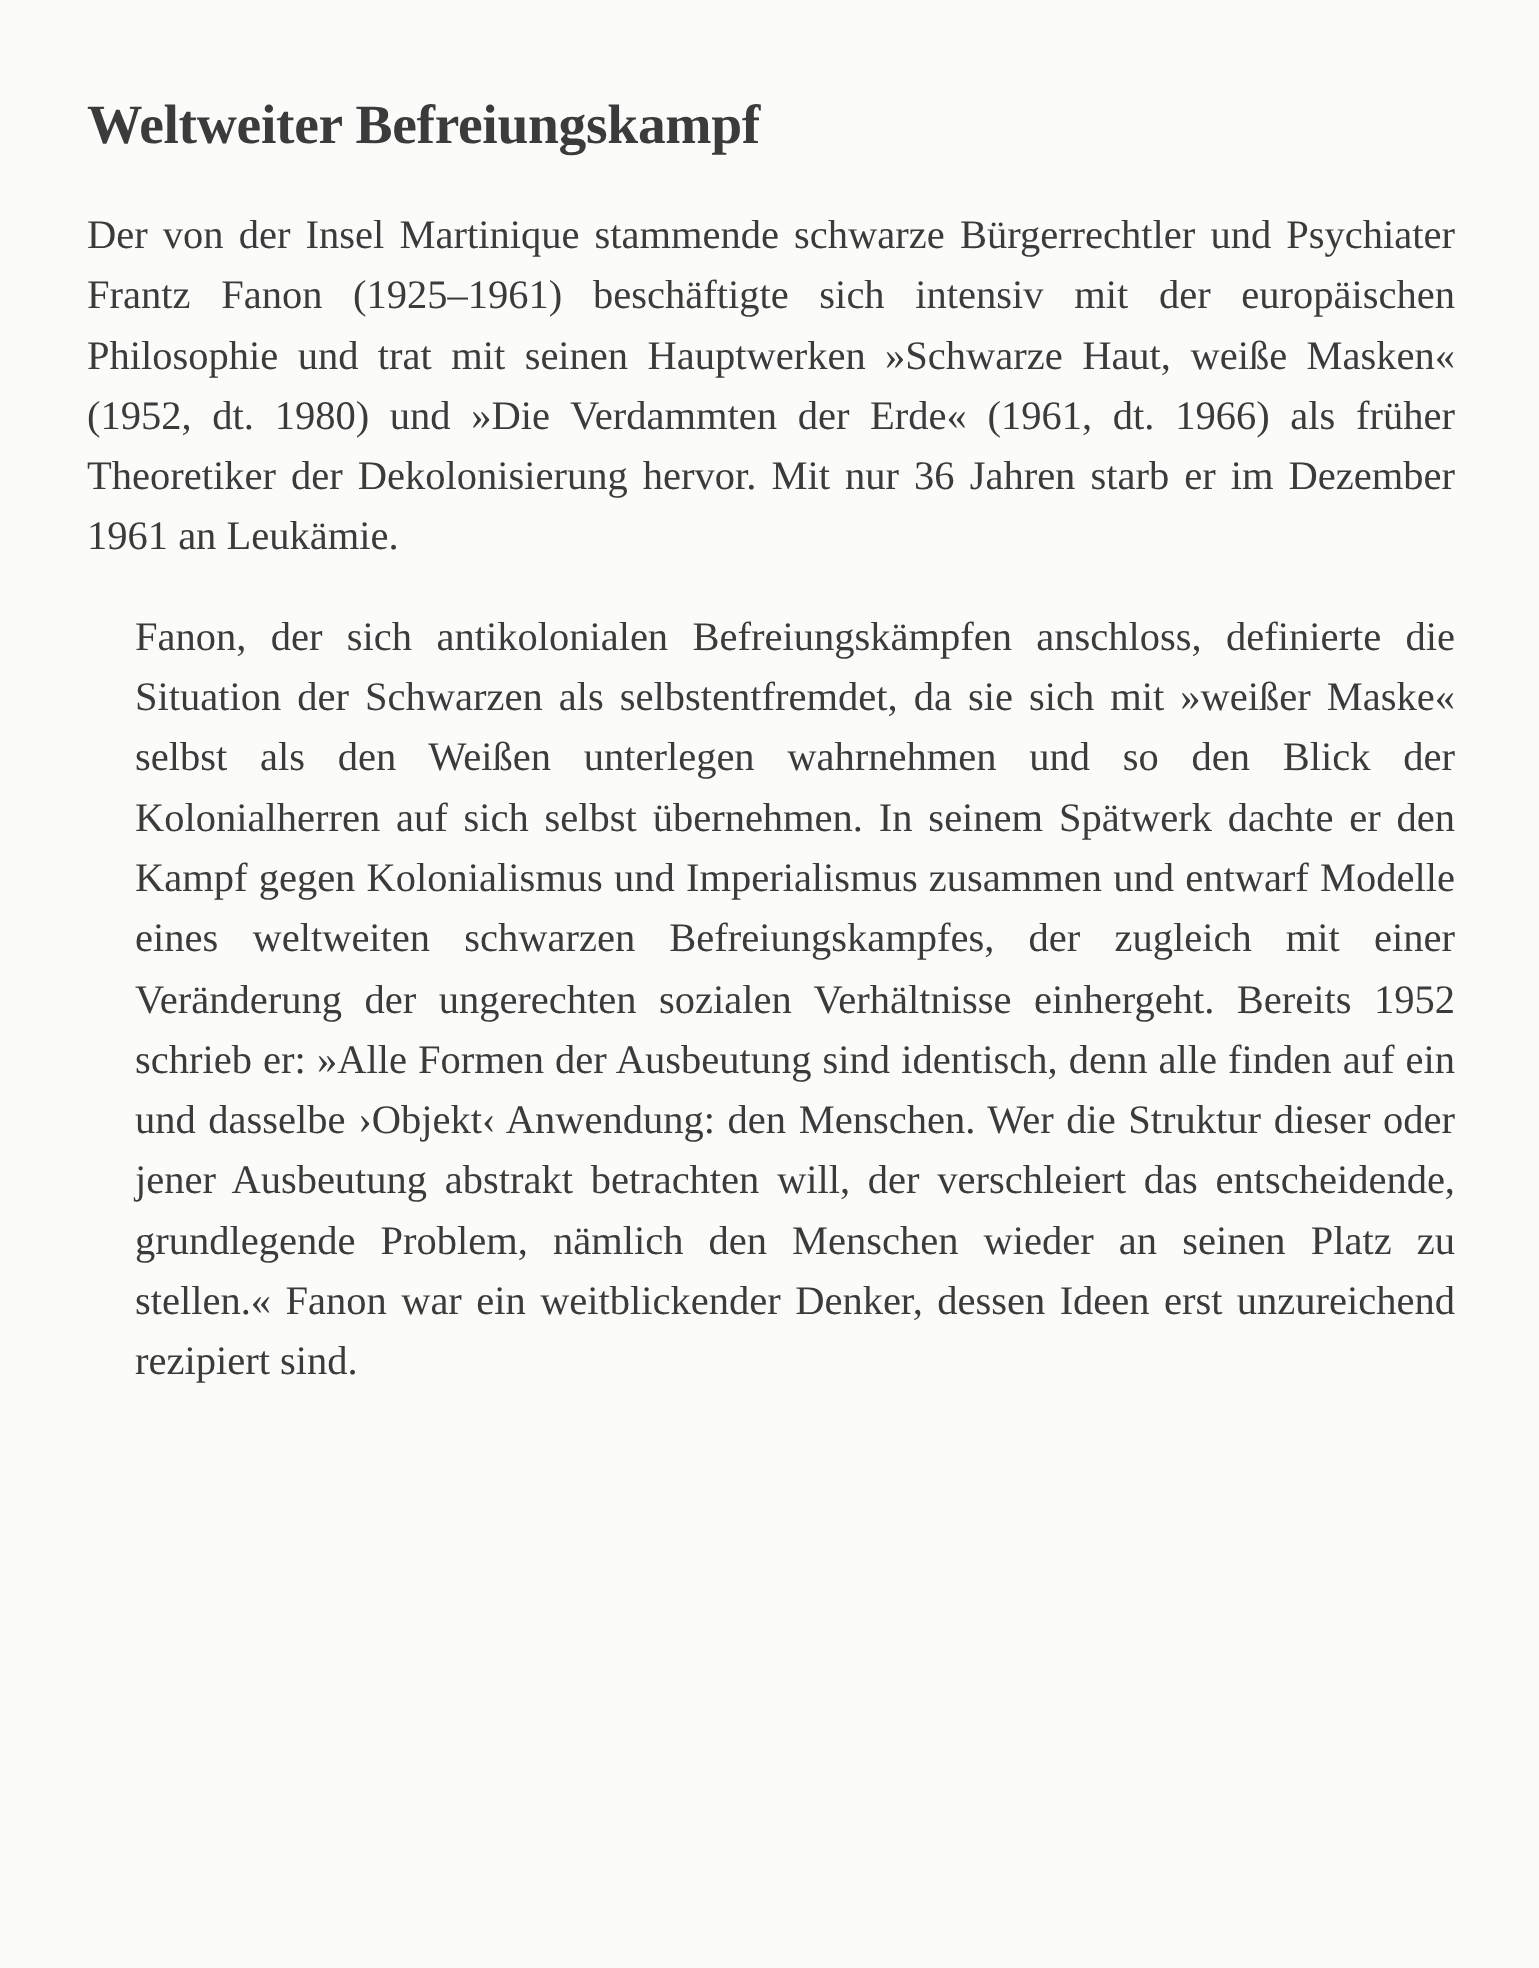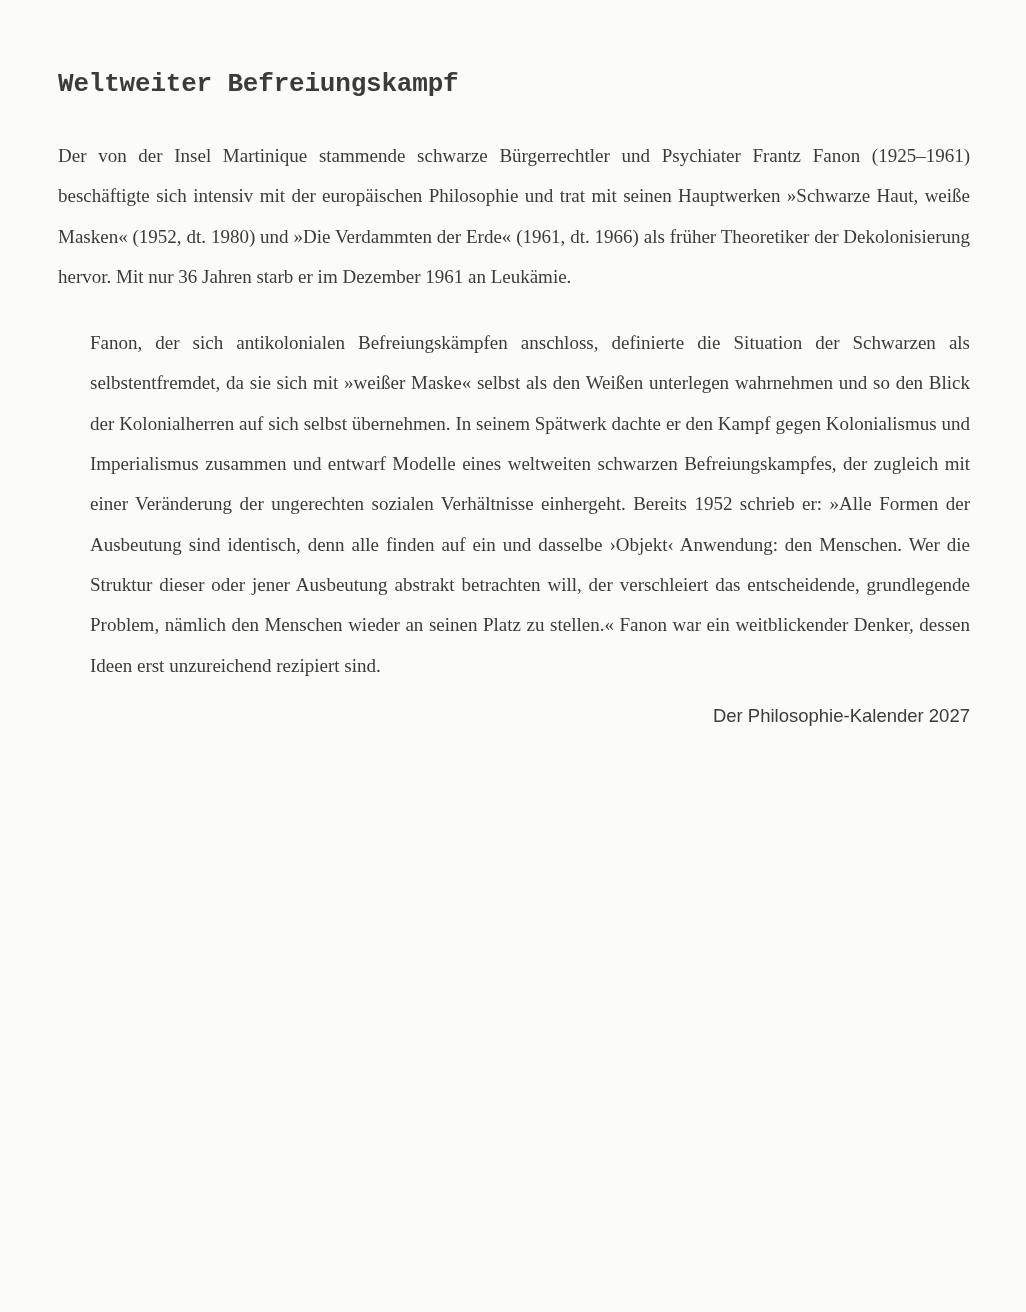--- a/index.html
+++ b/index.html
@@ -24,31 +24,31 @@
     background: #fbfbfa;
     box-sizing: border-box;
   }
   .content {
     position: absolute;
     left: 58px;
     top: 62px;
     width: 912px;
   }
   .page-title {
-    font-family: Liberation Mono, monospace;
+    font-family: Liberation Serif, serif;
     font-weight: bold;
-    font-size: 26px;
+    font-size: 37px;
     line-height: 44px;
     color: #3b3b3b;
     letter-spacing: -0.2px;
     margin: 0 0 30px 0;
   }
   .body-paragraph {
     font-family: "Liberation Serif", serif;
-    font-size: 19px;
+    font-size: 27px;
     line-height: 40.3px;
     color: #3b3b3b;
     text-align: justify;
     text-justify: inter-word;
     margin: 0 0 26px 0;
     hyphens: manual;
   }
   .body-paragraph:last-of-type {
     margin-bottom: 0;
     margin-left: 32px;
@@ -67,16 +67,15 @@
 
 <div class="page">
   <div class="content">
 
     <h1 class="page-title">Weltweiter Befreiungskampf</h1>
 
     <p class="body-paragraph">Der von der Insel Martinique stammende schwarze Bürger­rechtler und Psychiater Frantz Fanon (1925–1961) beschäftigte sich intensiv mit der europäischen Philosophie und trat mit seinen Hauptwerken »Schwarze Haut, weiße Masken« (1952, dt. 1980) und »Die Verdammten der Erde« (1961, dt. 1966) als früher Theoretiker der Dekolonisierung hervor. Mit nur 36 Jahren starb er im Dezember 1961 an Leukämie.</p>
 
     <p class="body-paragraph">Fanon, der sich antikolonialen Befreiungskämpfen anschloss, definierte die Situation der Schwarzen als selbstentfremdet, da sie sich mit »weißer Maske« selbst als den Weißen unterlegen wahrnehmen und so den Blick der Kolonialherren auf sich selbst übernehmen. In seinem Spätwerk dachte er den Kampf gegen Kolonialismus und Imperialismus zusammen und entwarf Modelle eines weltweiten schwarzen Befreiungskampfes, der zugleich mit einer Veränderung der ungerechten sozialen Verhältnisse einhergeht. Bereits 1952 schrieb er: »Alle Formen der Ausbeutung sind identisch, denn alle finden auf ein und dasselbe ›Objekt‹ Anwendung: den Menschen. Wer die Struktur dieser oder jener Ausbeutung abstrakt betrachten will, der verschleiert das entscheidende, grundlegende Problem, nämlich den Menschen wieder an seinen Platz zu stellen.« Fanon war ein weitblickender Denker, dessen Ideen erst unzureichend rezipiert sind.</p>
 
-    <div class="attribution">Der Philosophie-Kalender 2027</div>
 
   </div>
 </div>
 
 </body></html>

